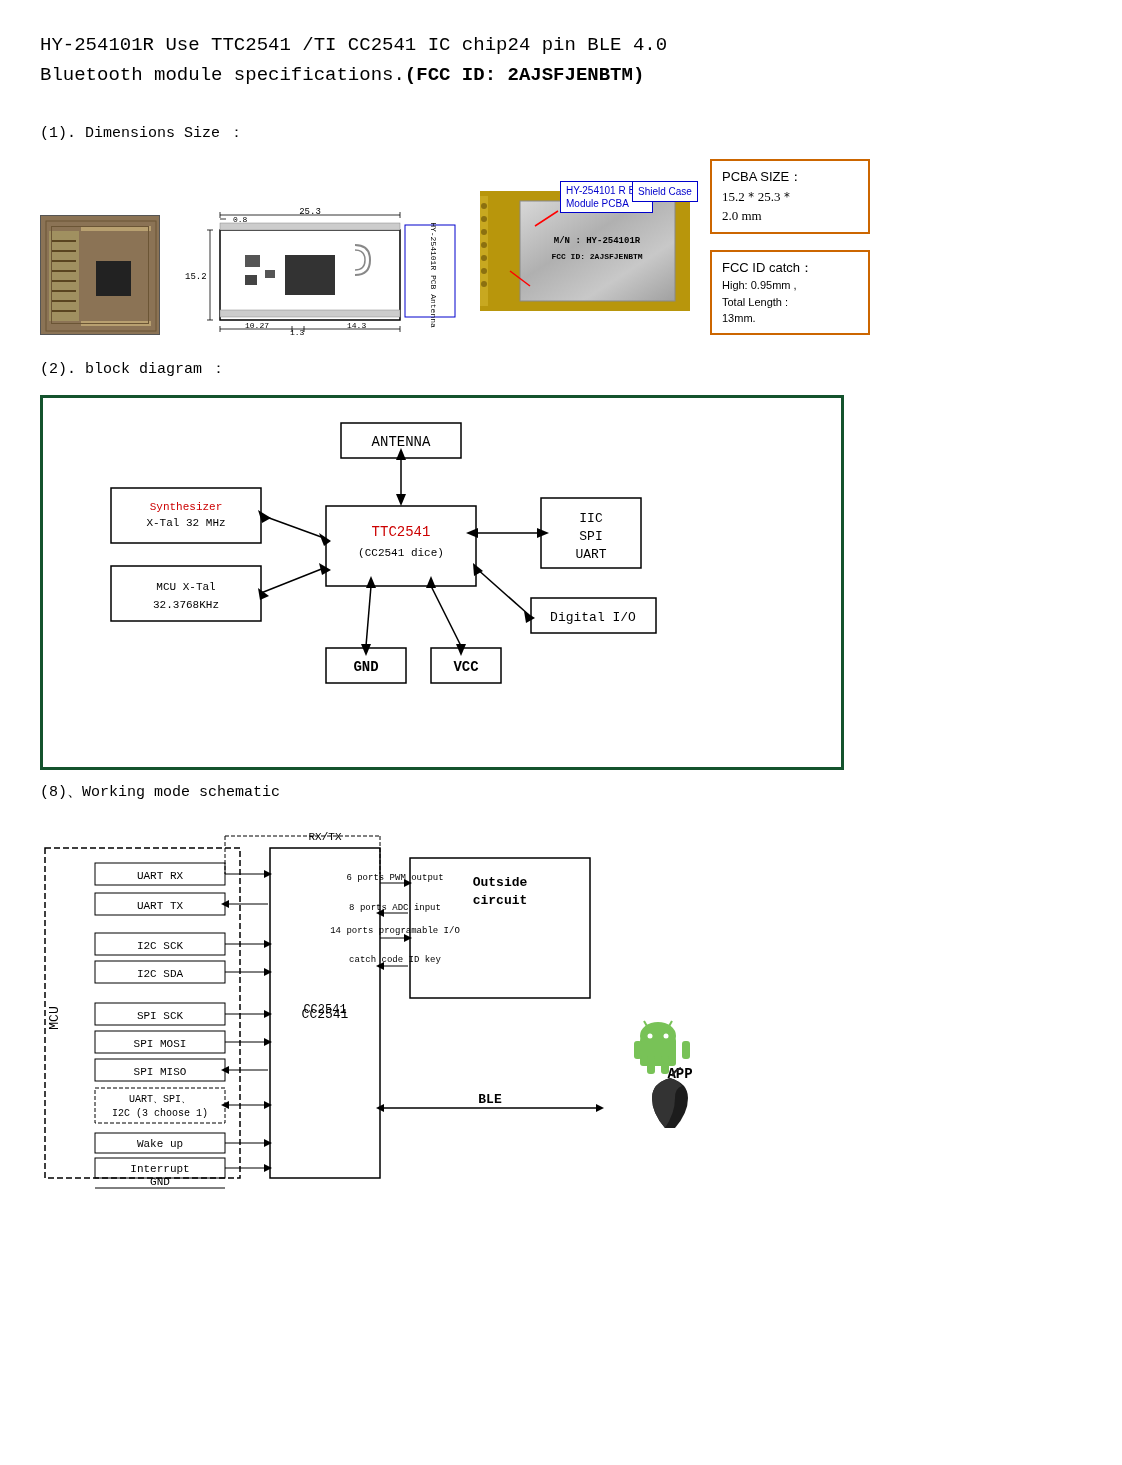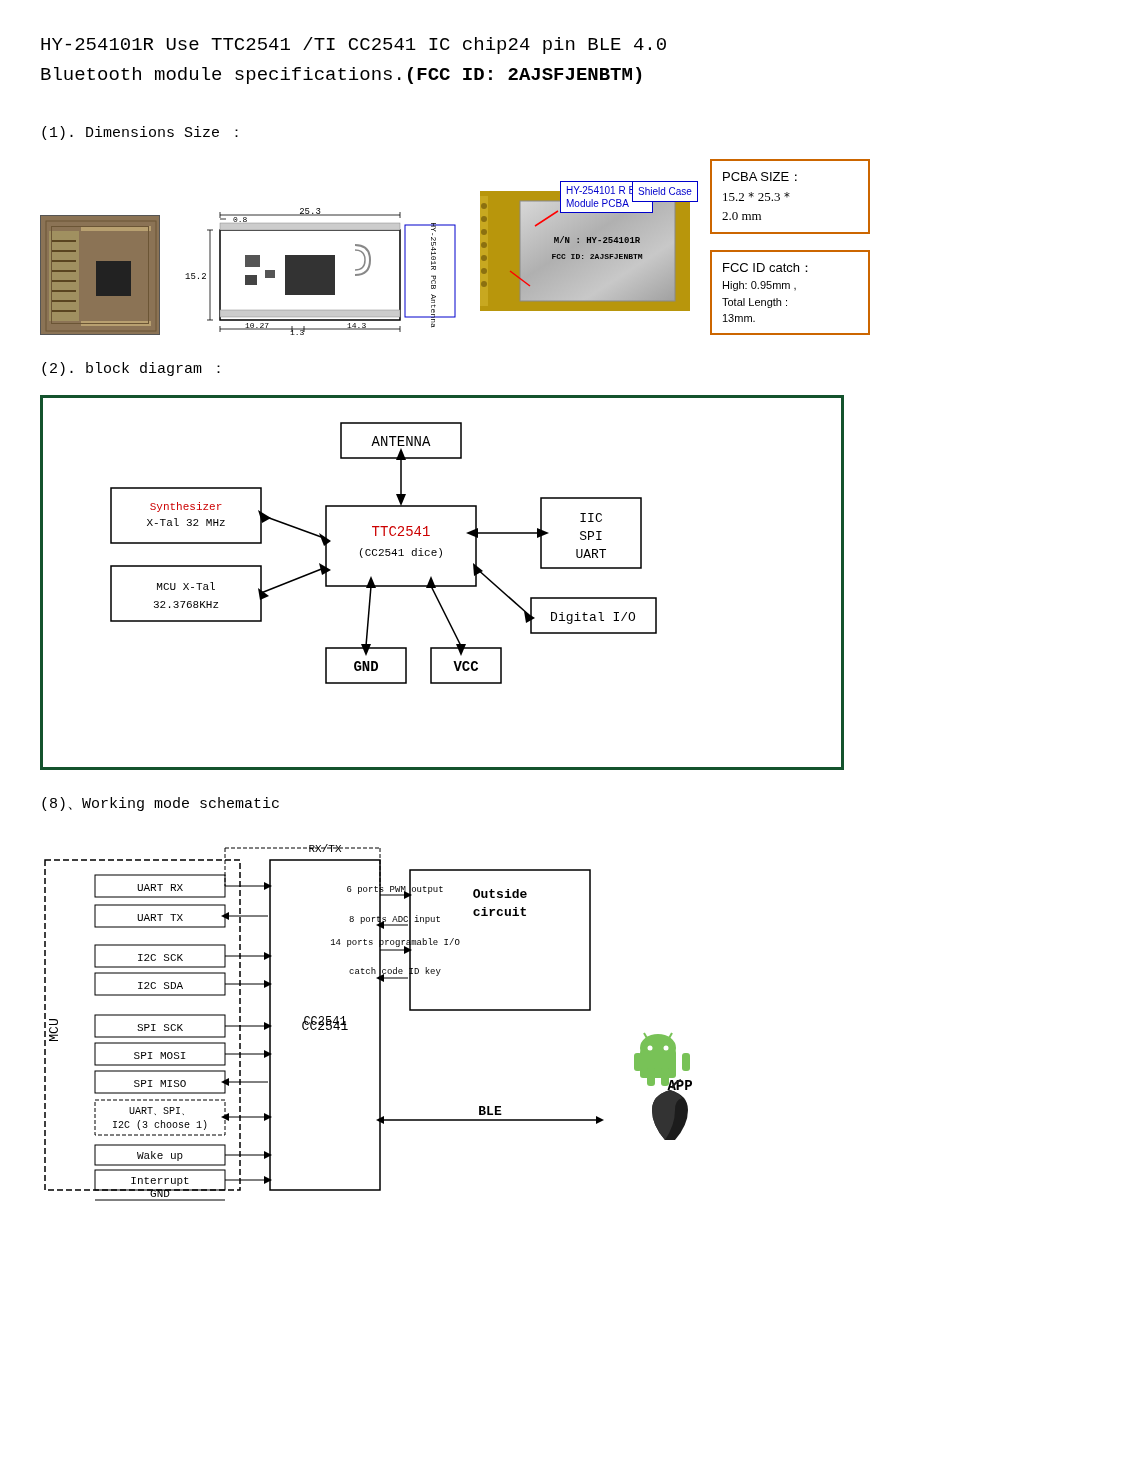--- a/index.html
+++ b/index.html
@@ -90,21 +90,21 @@
       background: #fff;
       padding: 2px 5px;
       font-size: 11px;
       font-family: Arial, sans-serif;
       color: #0000CC;
       white-space: nowrap;
     }
 
     
     .block-diagram-section {
-      margin-bottom: 24px;
+      margin-bottom: 12px;
     }
 
     .block-diagram-outer {
       border: 3px solid #14532d;
       padding: 20px 48px;
       width: 804px;
       position: relative;
       min-height: 360px;
     }
 

